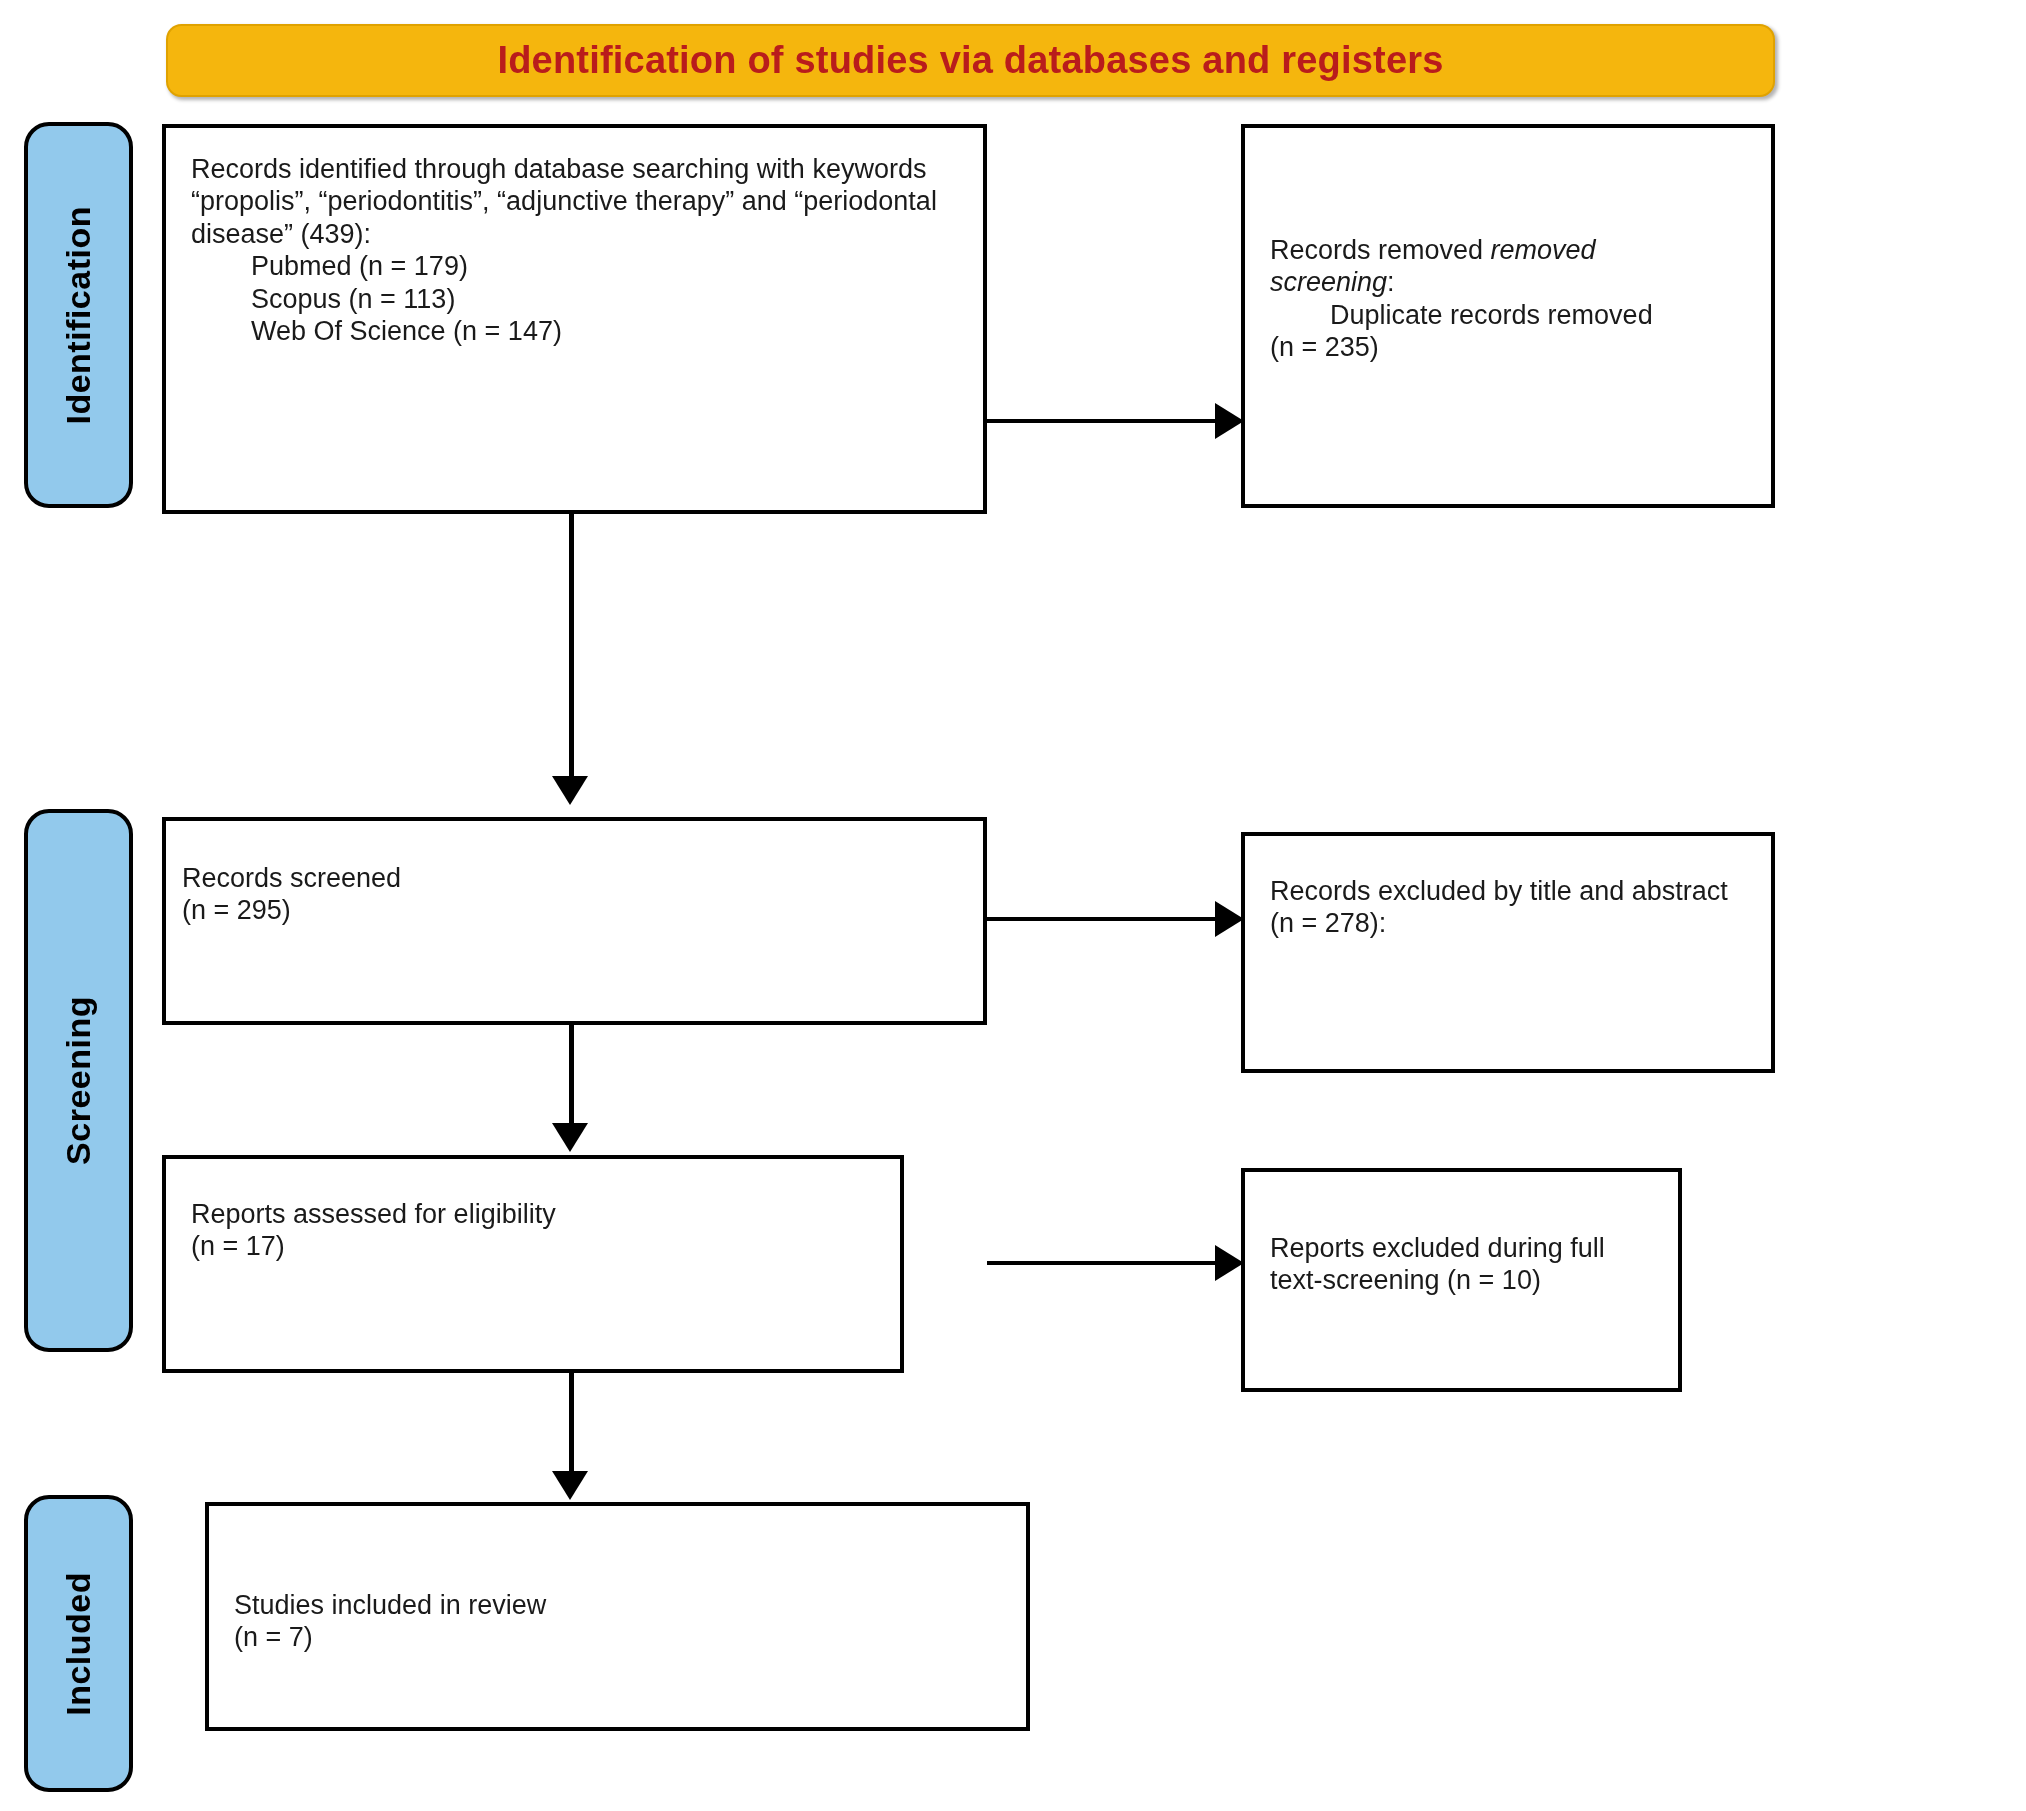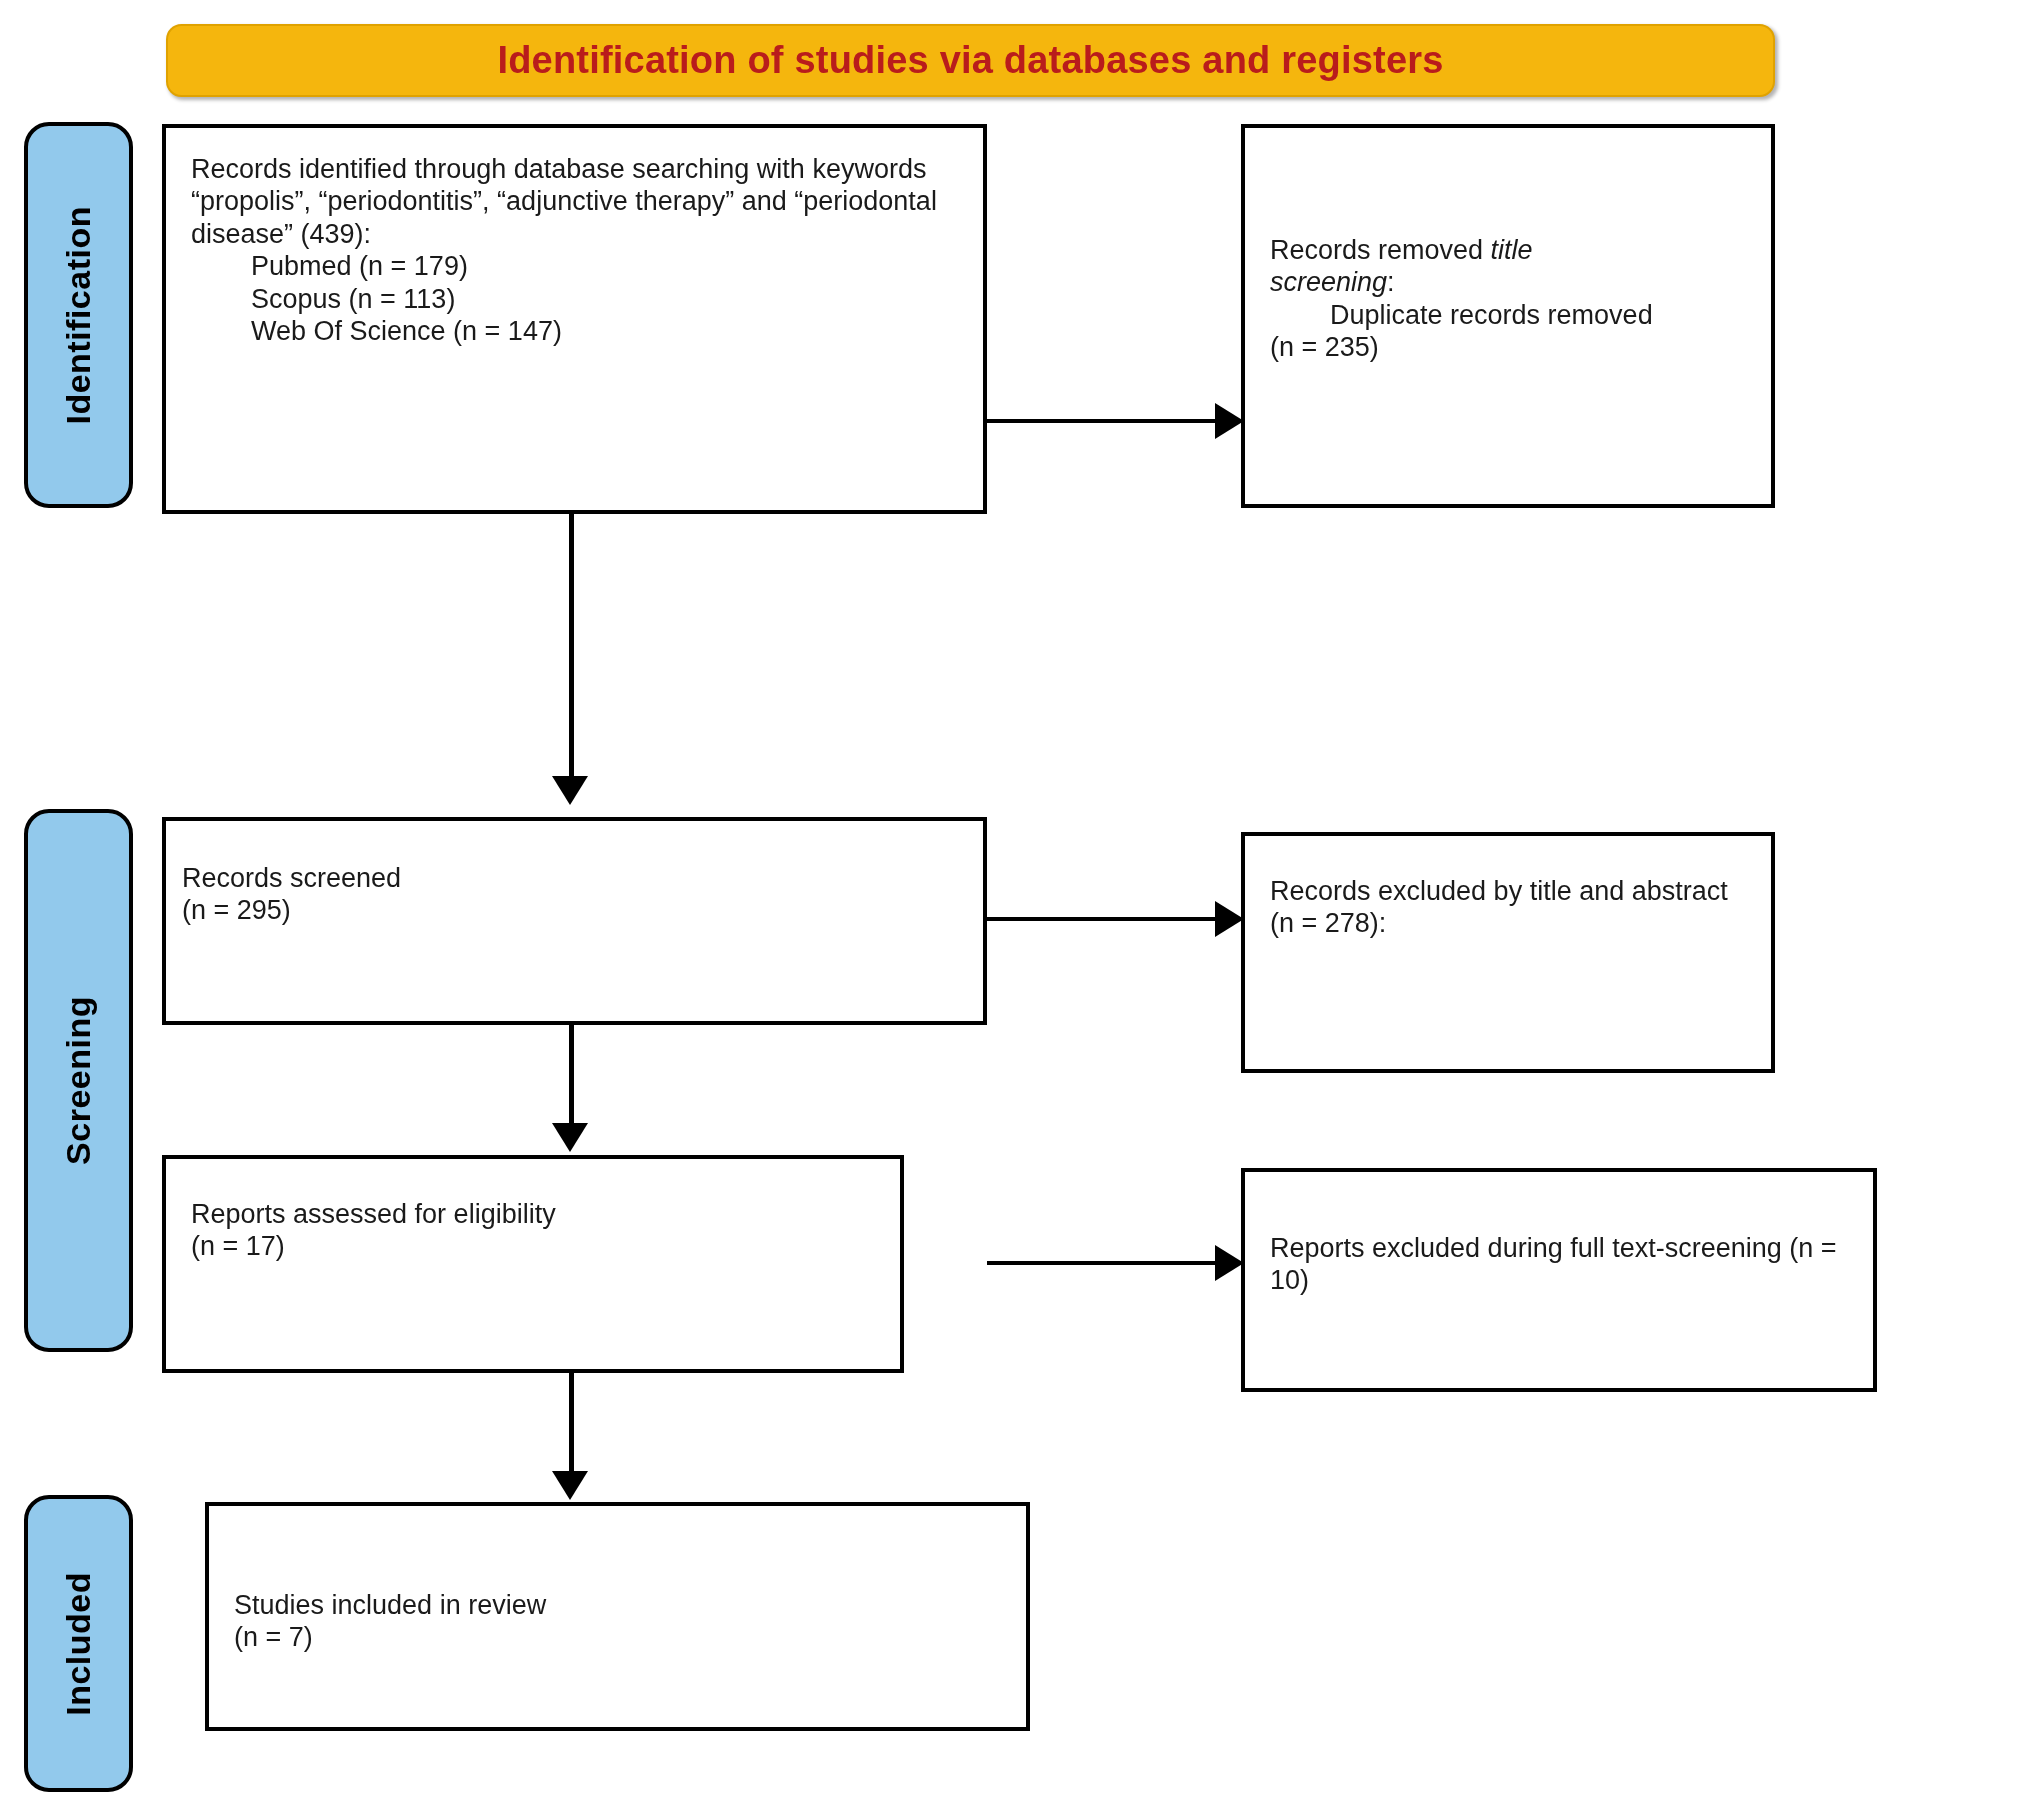--- a/index.html
+++ b/index.html
@@ -130,40 +130,40 @@
   </div>
 
   <div class="flow-box" style="left:162px; top:124px; width:825px; height:390px;">
     <div class="box-text">Records identified through database searching with keywords “propolis”, “periodontitis”, “adjunctive therapy” and “periodontal disease” (439):</div>
     <div class="box-text indented">Pubmed (n = 179)</div>
     <div class="box-text indented">Scopus (n = 113)</div>
     <div class="box-text indented">Web Of Science (n = 147)</div>
   </div>
 
   <div class="flow-box" style="left:1241px; top:124px; width:534px; height:384px; padding-top:106px;">
-    <div class="box-text"><span>Records removed </span><span class="italic">title</span><br><span class="italic">screening</span><span>:</span></div>
+    <div class="box-text"><span>Records removed </span><span class="italic">removed</span><br><span class="italic">screening</span><span>:</span></div>
     <div class="box-text indented">Duplicate records removed</div>
     <div class="box-text">(n = 235)</div>
   </div>
 
   <div class="flow-box" style="left:162px; top:817px; width:825px; height:208px; padding-top:41px;padding-left:16px;">
     <div class="box-text">Records screened</div>
     <div class="box-text">(n = 295)</div>
   </div>
 
   <div class="flow-box" style="left:1241px; top:832px; width:534px; height:241px; padding-top:39px;">
     <div class="box-text">Records excluded by title and abstract (n = 278):</div>
   </div>
 
   <div class="flow-box" style="left:162px; top:1155px; width:742px; height:218px; padding-top:39px;">
     <div class="box-text">Reports assessed for eligibility</div>
     <div class="box-text">(n = 17)</div>
   </div>
 
-  <div class="flow-box" style="left:1241px; top:1168px; width:636px; height:224px; padding-top:60px;">
+  <div class="flow-box" style="left:1241px; top:1168px; width:441px; height:224px; padding-top:60px;">
     <div class="box-text">Reports excluded during full text-screening (n = 10)</div>
   </div>
 
   <div class="flow-box" style="left:162px; top:1502px; width:825px; height:229px; padding-top:83px;margin-left:43px;">
     <div class="box-text">Studies included in review</div>
     <div class="box-text">(n = 7)</div>
   </div>
 
   <div class="conn conn-h" style="left:987px; top:419px; width:234px;"></div>
   <div class="arrow-right" style="left:1215px; top:403px;"></div>

